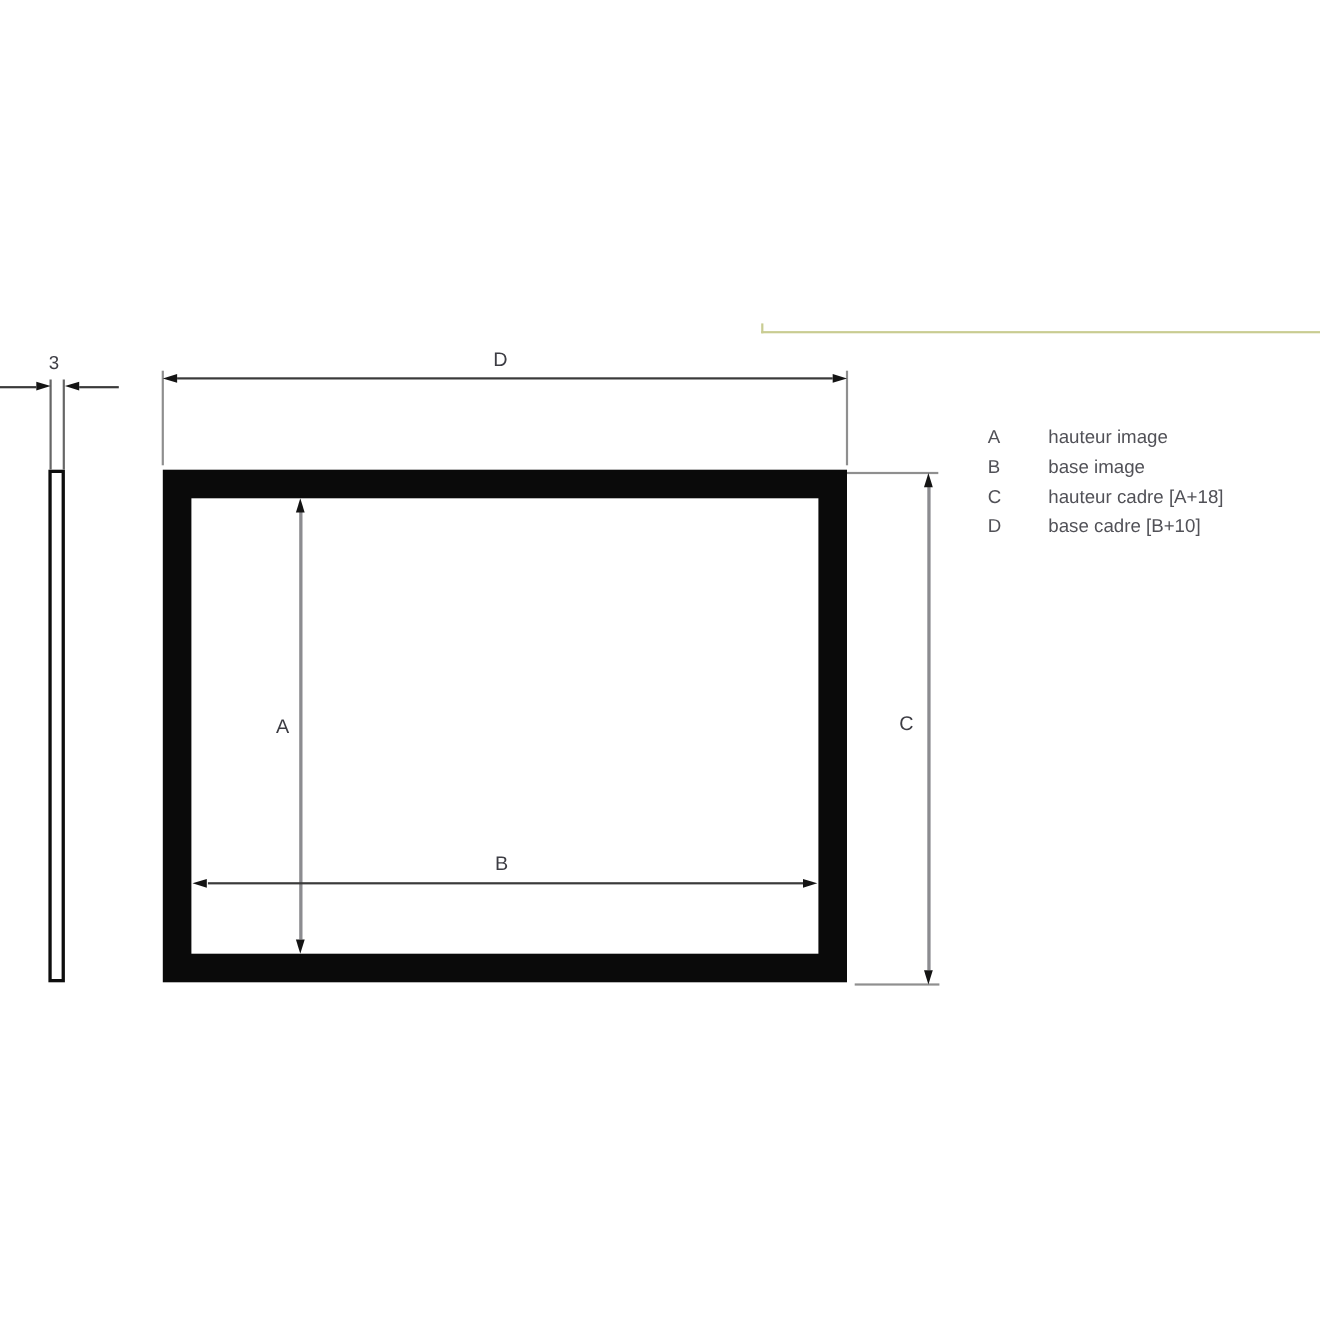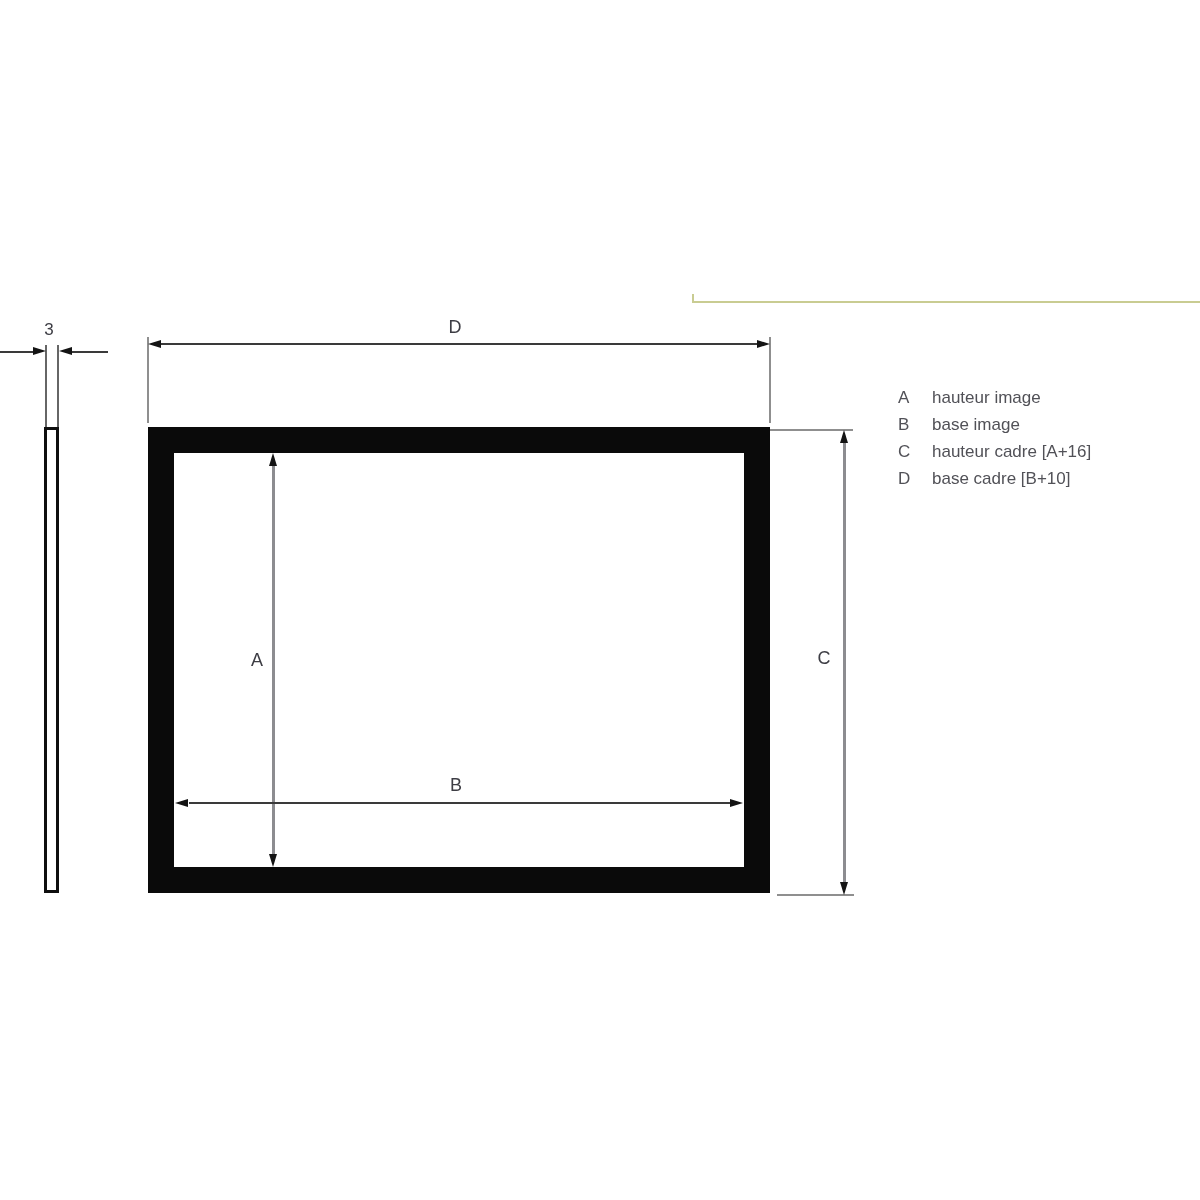--- a/index.html
+++ b/index.html
@@ -63,21 +63,21 @@
   .c-ext-t{left:770px;top:429px;width:83px;height:2px;background:var(--color-extension-line);}
   .c-ext-b{left:777px;top:894px;width:77px;height:2px;background:var(--color-extension-line);}
   .c-line{left:843px;top:442px;width:2.5px;height:440px;background:var(--color-dim-line-light);}
   .c-ah-u{left:840px;top:430px;} .c-ah-d{left:840px;top:882px;}
   .c-label{left:812px;top:648px;width:24px;text-align:center;font-size:18px;color:var(--color-dim-label);}
 
   
   .legend{left:898px;top:384px;font-size:17px;color:var(--color-legend-text);}
   .legend-row{display:flex;line-height:27px;}
   .legend-key{width:34px;}
-  .legend-label{white-space:nowrap;}
+  .legend-label{white-space:nowrap;margin-left:21px;}
 </style>
 </head>
 <body>
 
 <div class="canvas">
 
   <div class="abs accent-tick"></div>
   <div class="abs accent-h"></div>
 
   <div>
@@ -129,21 +129,21 @@
     <div class="legend-row">
       <span class="legend-key">A</span>
       <span class="legend-label">hauteur image</span>
     </div>
     <div class="legend-row">
       <span class="legend-key">B</span>
       <span class="legend-label">base image</span>
     </div>
     <div class="legend-row">
       <span class="legend-key">C</span>
-      <span class="legend-label">hauteur cadre [A+16]</span>
+      <span class="legend-label">hauteur cadre [A+18]</span>
     </div>
     <div class="legend-row">
       <span class="legend-key">D</span>
       <span class="legend-label">base cadre [B+10]</span>
     </div>
   </div>
 
 </div>
 
 </body></html>

